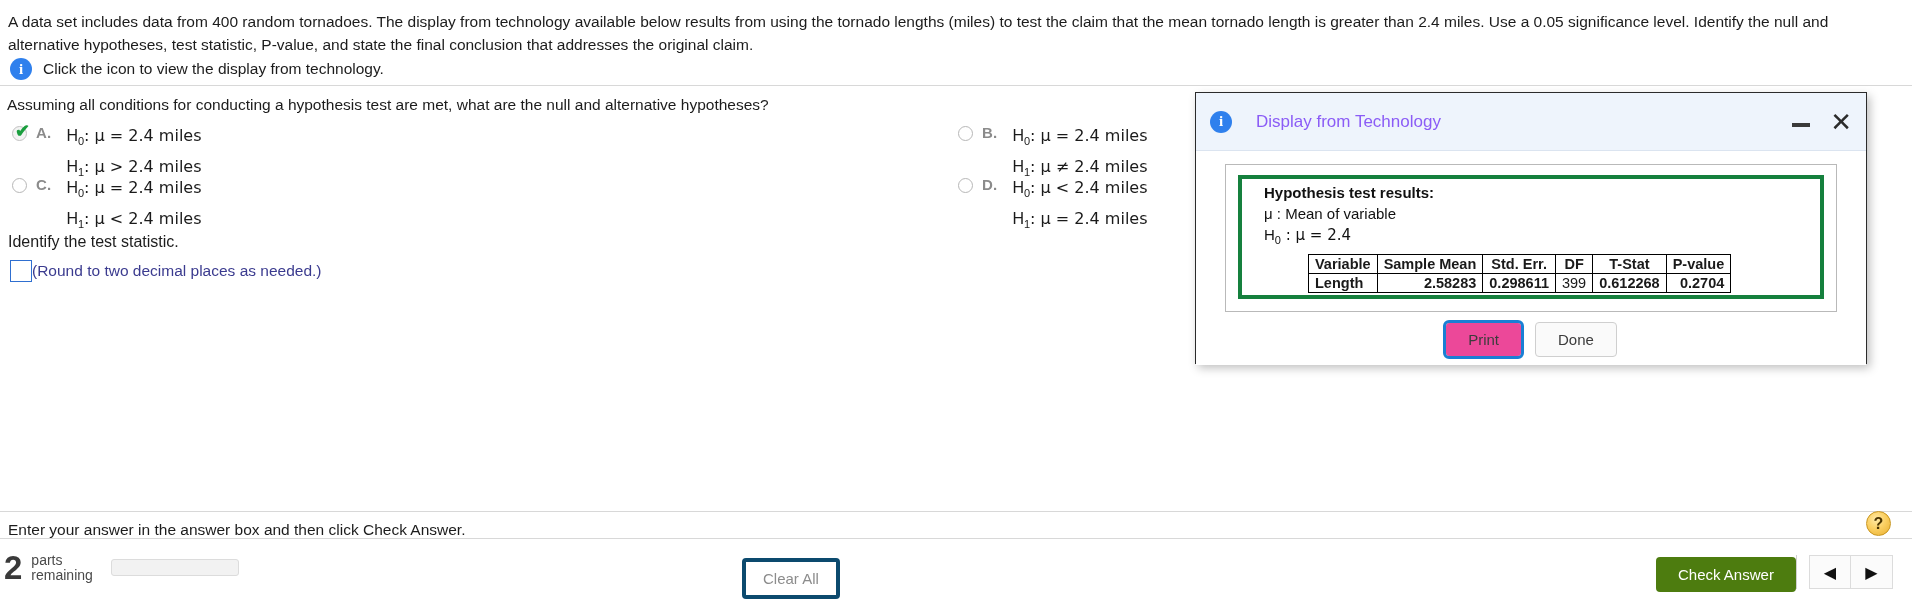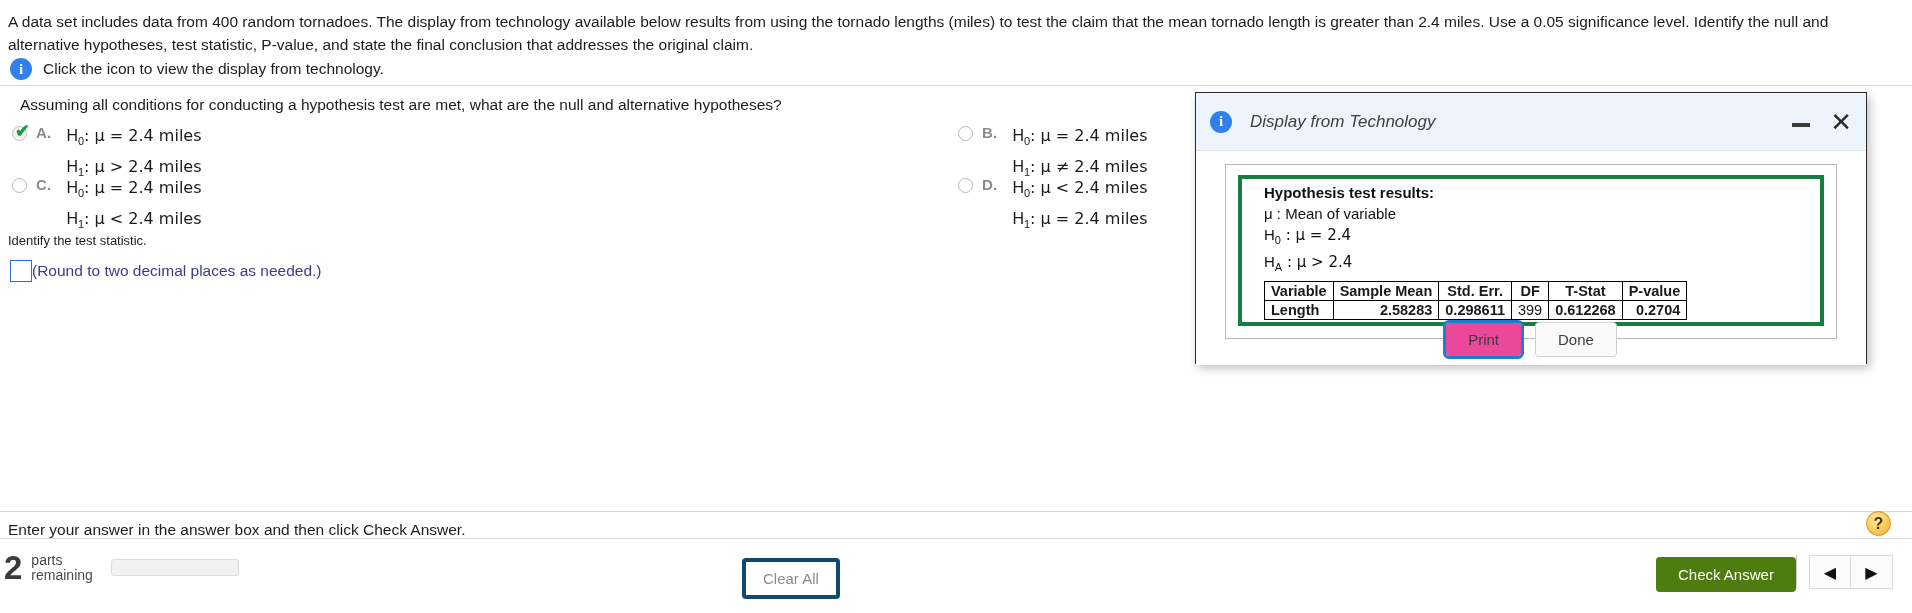--- a/index.html
+++ b/index.html
@@ -34,21 +34,21 @@
   .rule {
     position: absolute; left: 0; width: 1912px; height: 1px;
     background: #d8d8d8;
   }
   #rule-top { top: 85px; }
   #rule-bottom { top: 538px; }
   #rule-above-footer { top: 511px; }
 
   
   .question {
-    position: absolute; left: 20px; top: 96px;
+    position: absolute; left: 7px; top: 96px;
     font-size: 15.5px; color: #1c1c1c;
   }
 
   
   .choices { position: absolute; left: 0; top: 123px; width: 1500px; }
   .choice {
     position: absolute; display: flex; align-items: flex-start; gap: 0;
   }
   .ch-a { left: 12px;  top: 0px; }
   .ch-b { left: 958px; top: 0px; }
@@ -72,21 +72,21 @@
     letter-spacing: .2px;
   }
   .hyp { margin-left: 15px; font-size: 16px; line-height: 26px; white-space: nowrap; }
   .hyp .row { display: block; }
   .sub { font-size: 11px; vertical-align: sub; }
   .mu { font-family: "DejaVu Sans", sans-serif; }
 
   
   .ts-label {
     position: absolute; left: 8px; top: 233px;
-    font-size: 13px; color: #1c1c1c;
+    font-size: 16px; color: #1c1c1c;
   }
   .ts-row {
     position: absolute; left: 10px; top: 260px;
     display: flex; align-items: center; 
   }
   .ts-input {
     width: 22px; height: 22px;
     border: 1.6px solid #2f6fd0; background: #fff;
     outline: none; padding: 0;
   }
@@ -154,21 +154,21 @@
     position: absolute; left: 1195px; top: 92px;
     width: 672px; height: 272px;
     background: #fff;
     border: 1px solid #2b2b2b;
     box-shadow: 3px 4px 9px rgba(0,0,0,.25);
   }
   .modal-head {
     height: 58px; background: #eef4fc; border-bottom: 1px solid #dbe4f0;
     display: flex; align-items: center; padding: 0 14px;
   }
-  .modal-title { font-size: 17px; color: #404040; margin-left: 18px; font-style: italic; }
+  .modal-title { font-size: 17px; color: #8b5cf6; margin-left: 24px; }
   .modal-ctrls { margin-left: auto; display: flex; align-items: center; gap: 20px; }
   .min-btn {
     width: 18px; height: 4px; background: #3a3a3a; cursor: pointer;
     margin-bottom: -6px;
   }
   .close-btn {
     font-size: 26px; color: #2b2b2b; cursor: pointer;
     line-height: 1; font-family: "Liberation Sans", sans-serif;
   }
   .modal-body { position: relative; height: 214px; background: #fff; }
@@ -176,20 +176,21 @@
     position: absolute; left: 29px; top: 13px; right: 29px;
     border: 1px solid #b9b9b9; background: #fff;
     padding: 10px 12px 12px 12px;
   }
   .res-inner { border: 4px solid #15803d; padding: 4px 6px 0 22px; }
   .res-title { font-size: 15px; font-weight: bold; color: #111; line-height: 20px; }
   .res-line { font-size: 15px; color: #111; line-height: 21px; white-space: nowrap; }
   table.res {
     border-collapse: collapse; margin-top: 3px; margin-bottom: 2px;
     font-size: 14.5px;
+    margin-left: 44px;
   }
   table.res th, table.res td {
     border: 1px solid #000; padding: 1px 6px; white-space: nowrap;
   }
   table.res th { font-weight: bold; text-align: center; background: #fff; }
   table.res td.varname { font-weight: bold; text-align: left; }
   table.res td.num { text-align: right; font-weight: bold; }
   table.res td.df { text-align: center; }
 
   .modal-foot {
@@ -304,21 +305,20 @@
         <span class="min-btn"></span>
         <span class="close-btn">✕</span>
       </span>
     </div>
     <div class="modal-body">
       <div class="result-panel">
         <div class="res-inner">
           <div class="res-title">Hypothesis test results:</div>
           <div class="res-line">μ : Mean of variable</div>
           <div class="res-line"><span>H</span><span class="sub">0</span><span class="mu"> : μ = 2.4</span></div>
-          <div class="res-line"><span>H</span><span class="sub">A</span><span class="mu"> : μ &gt; 2.4</span></div>
           <table class="res">
             <thead>
               <tr>
                 <th>Variable</th>
                 <th>Sample Mean</th>
                 <th>Std. Err.</th>
                 <th>DF</th>
                 <th>T-Stat</th>
                 <th>P-value</th>
               </tr>

